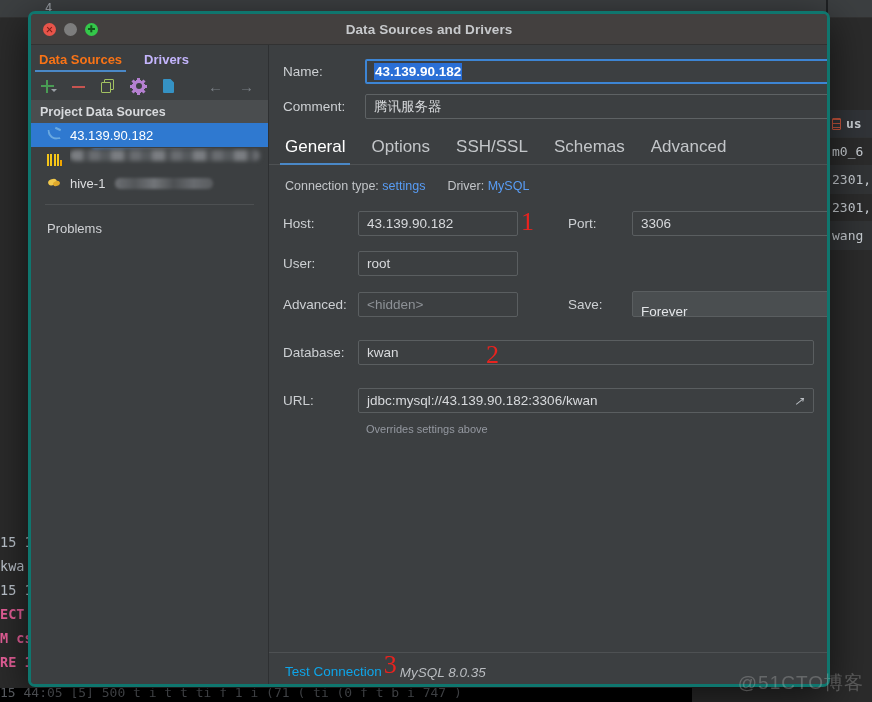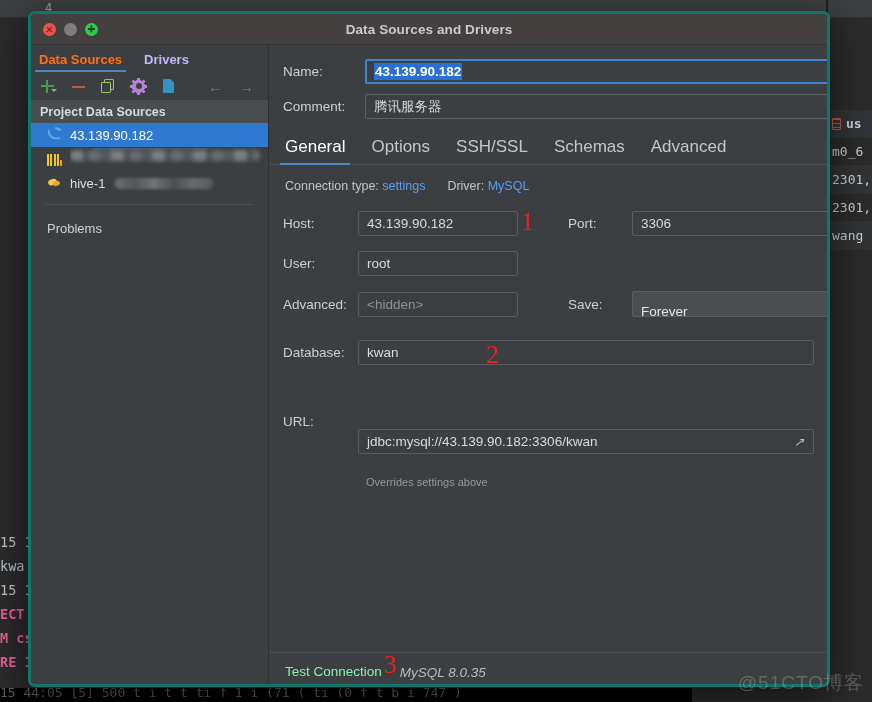--- a/index.html
+++ b/index.html
@@ -197,29 +197,29 @@
   .g-row { display:flex; align-items:center; margin-bottom: 15px; position: relative; }
   .g-lbl { font-size: 13.5px; color: #cdd0d3; width: 75px; flex:0 0 auto; }
   .g-in { height: 25px; background:#3c3f41; border:1px solid #5a5e60; border-radius:2px;
           display:flex; align-items:center; padding:0 8px; font-size:13.5px; color:#d8dadd; }
   .g-in.ph { color: #8d9196; }
   .w160 { width: 160px; }
   .w230 { width: 236px; }
   .w455 { width: 456px; }
   .combo { height: 25px; width: 230px; background:#4a4e50; border:1px solid #5a5e60; border-radius:2px;
            display:flex; align-items:flex-start; padding:12px 8px; font-size:13.5px; color:#e2e4e7; position: relative; }
-  .sublabel { font-size: 11px; color: #9498a0; margin: 22px 0 0 83px; }
+  .sublabel { font-size: 11px; color: #9498a0; margin: 10px 0 0 83px; }
   .annot { position: absolute; color: #e8231f; font-family: "Liberation Serif", serif;
            font-size: 26px; font-weight: 500; line-height: 1; }
 
   .testbar {
     margin-top: auto; height: 38px; border-top: 1px solid #4e5153;
     display:flex; align-items:center; padding-left: 16px; gap: 18px;
   }
-  .test-link { font-size: 13.5px; color: #86efac; }
+  .test-link { font-size: 13.5px; color: #0ea5e9; }
   .ver { font-size: 13.5px; color: #b9bcc0; font-style: italic; }
 
   .watermark {
     position: absolute; right: 8px; bottom: 6px; font-size: 19px;
     color: rgba(200,200,200,.30); font-family: "Liberation Sans", sans-serif; letter-spacing: 1px;
   }
 </style>
 </head>
 <body>
 
@@ -421,21 +421,21 @@
         <div class="g-row" style="margin-top:23px;">
           <span class="g-lbl">Database:</span>
           <span class="g-in w455">
             <span>kwan</span>
           </span>
           <span class="annot" style="left:203px; top:2px;">2</span>
         </div>
 
         <div class="g-row" style="margin-top:23px; margin-bottom:0;">
           <span class="g-lbl">URL:</span>
-          <span class="g-in w455" style="position:relative;margin-top:41px;">
+          <span class="g-in w455" style="position:relative;">
             <span>jdbc:mysql://43.139.90.182:3306/kwan</span>
             <i class="expand-ico">↗</i>
           </span>
         </div>
         <div class="sublabel">Overrides settings above</div>
       </div>
 
       <div class="testbar">
         <span class="test-link">Test Connection</span>
         <span style="position:relative;">

